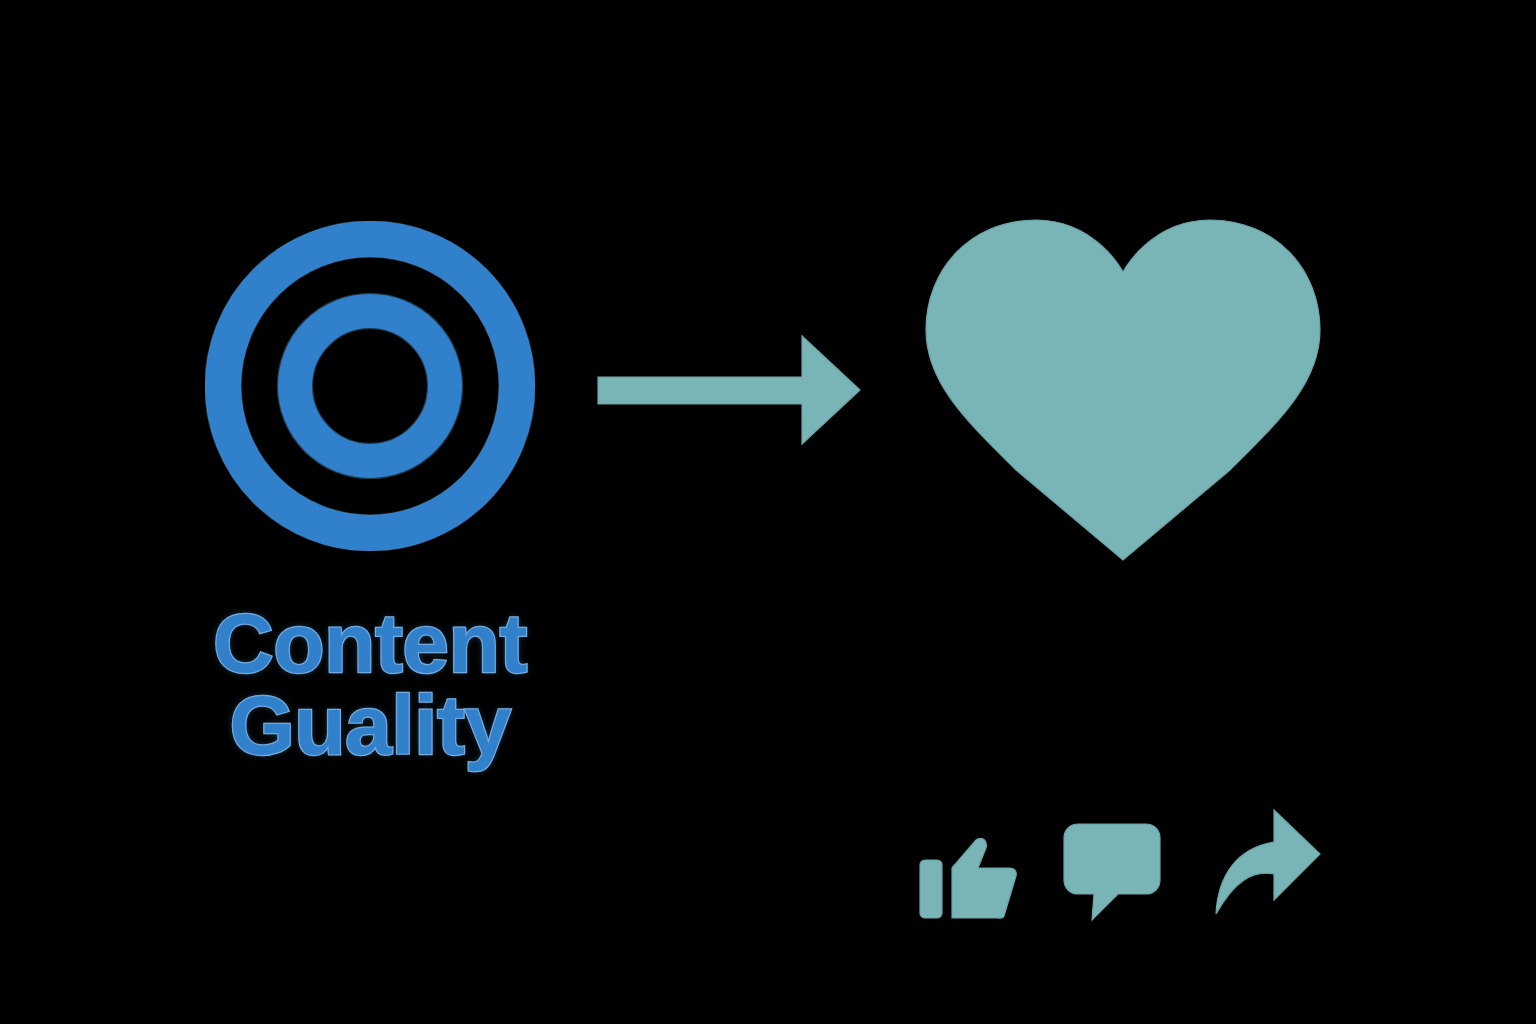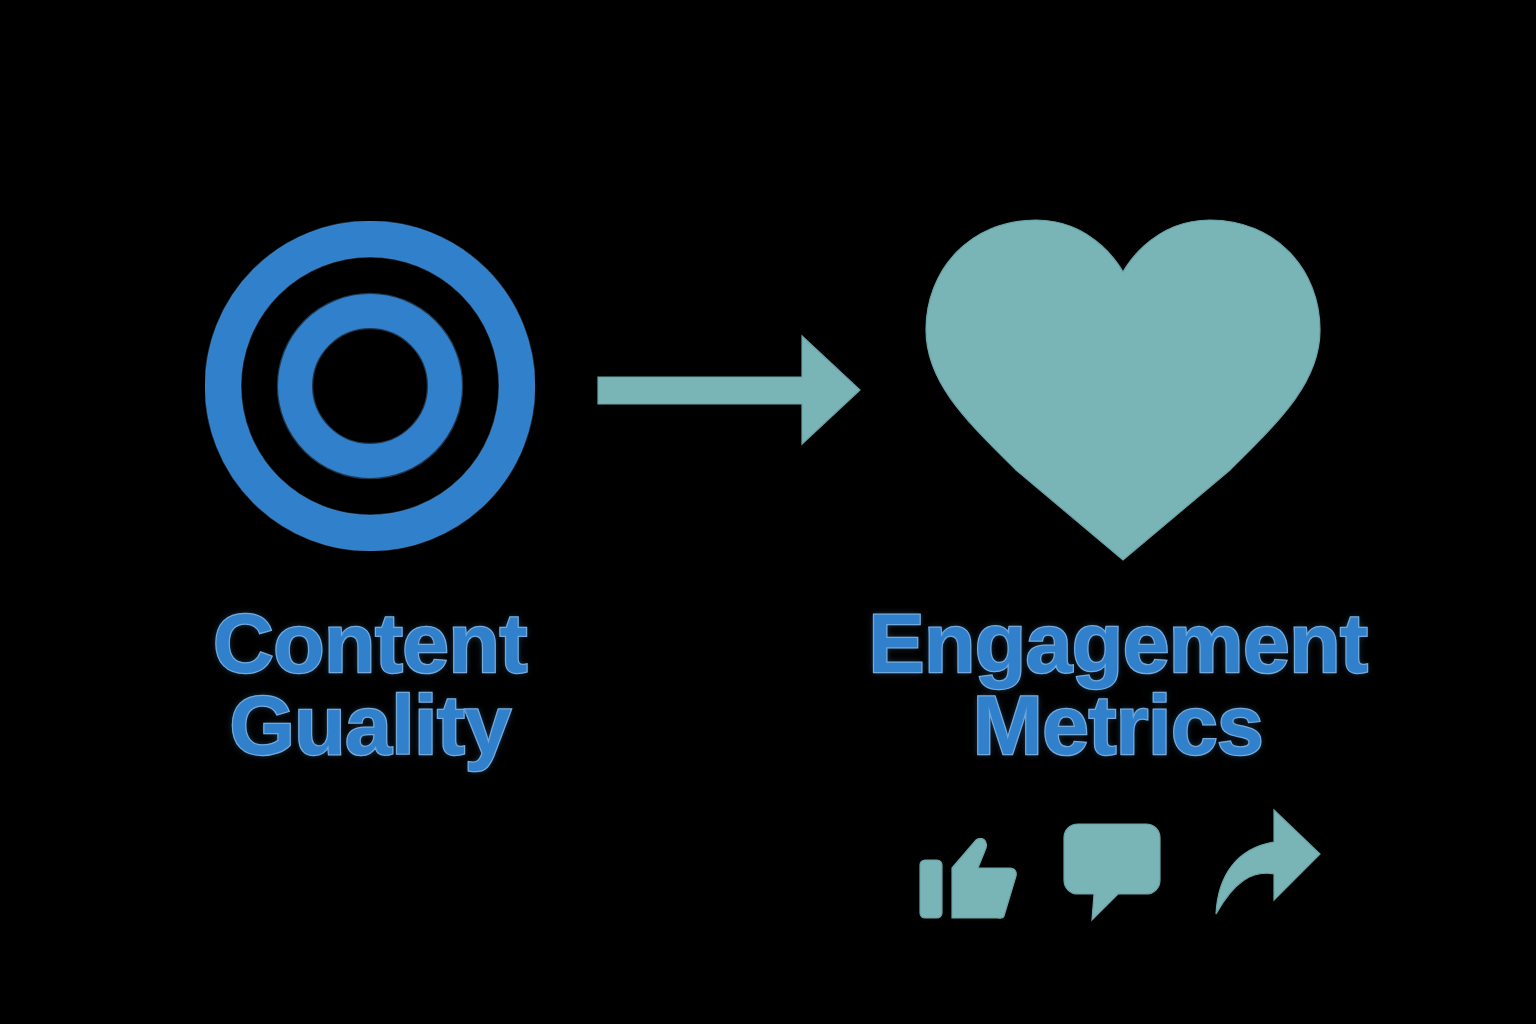--- a/index.html
+++ b/index.html
@@ -146,22 +146,20 @@
                C 358 212 402 172 402 118
                C 402 58 358 8 292 8
                C 232 8 205 60 205 60
                Z" fill="#79b4b7" stroke="#6aa5a8"></path>
     </svg>
   </div>
 
   <div class="caption" id="caption-left" style="color: rgb(49, 128, 203);">Content
 Guality</div>
 
-  <div class="caption" id="caption-right" style="color: rgb(49, 128, 203);">Engagement
-Metrics</div>
 
   <div class="node" id="engagement-icons">
 
     <div class="mini-icon" id="icon-like">
       <svg viewBox="0 0 104 86" width="104" height="86" xmlns="http://www.w3.org/2000/svg" aria-hidden="true">
 
         <rect class="teal-shape" x="6" y="22" width="22" height="58" rx="5" ry="5" fill="#79b4b7" stroke="#6aa5a8"></rect>
 
         <path class="teal-shape" d="M 38 30
                  L 62 2

